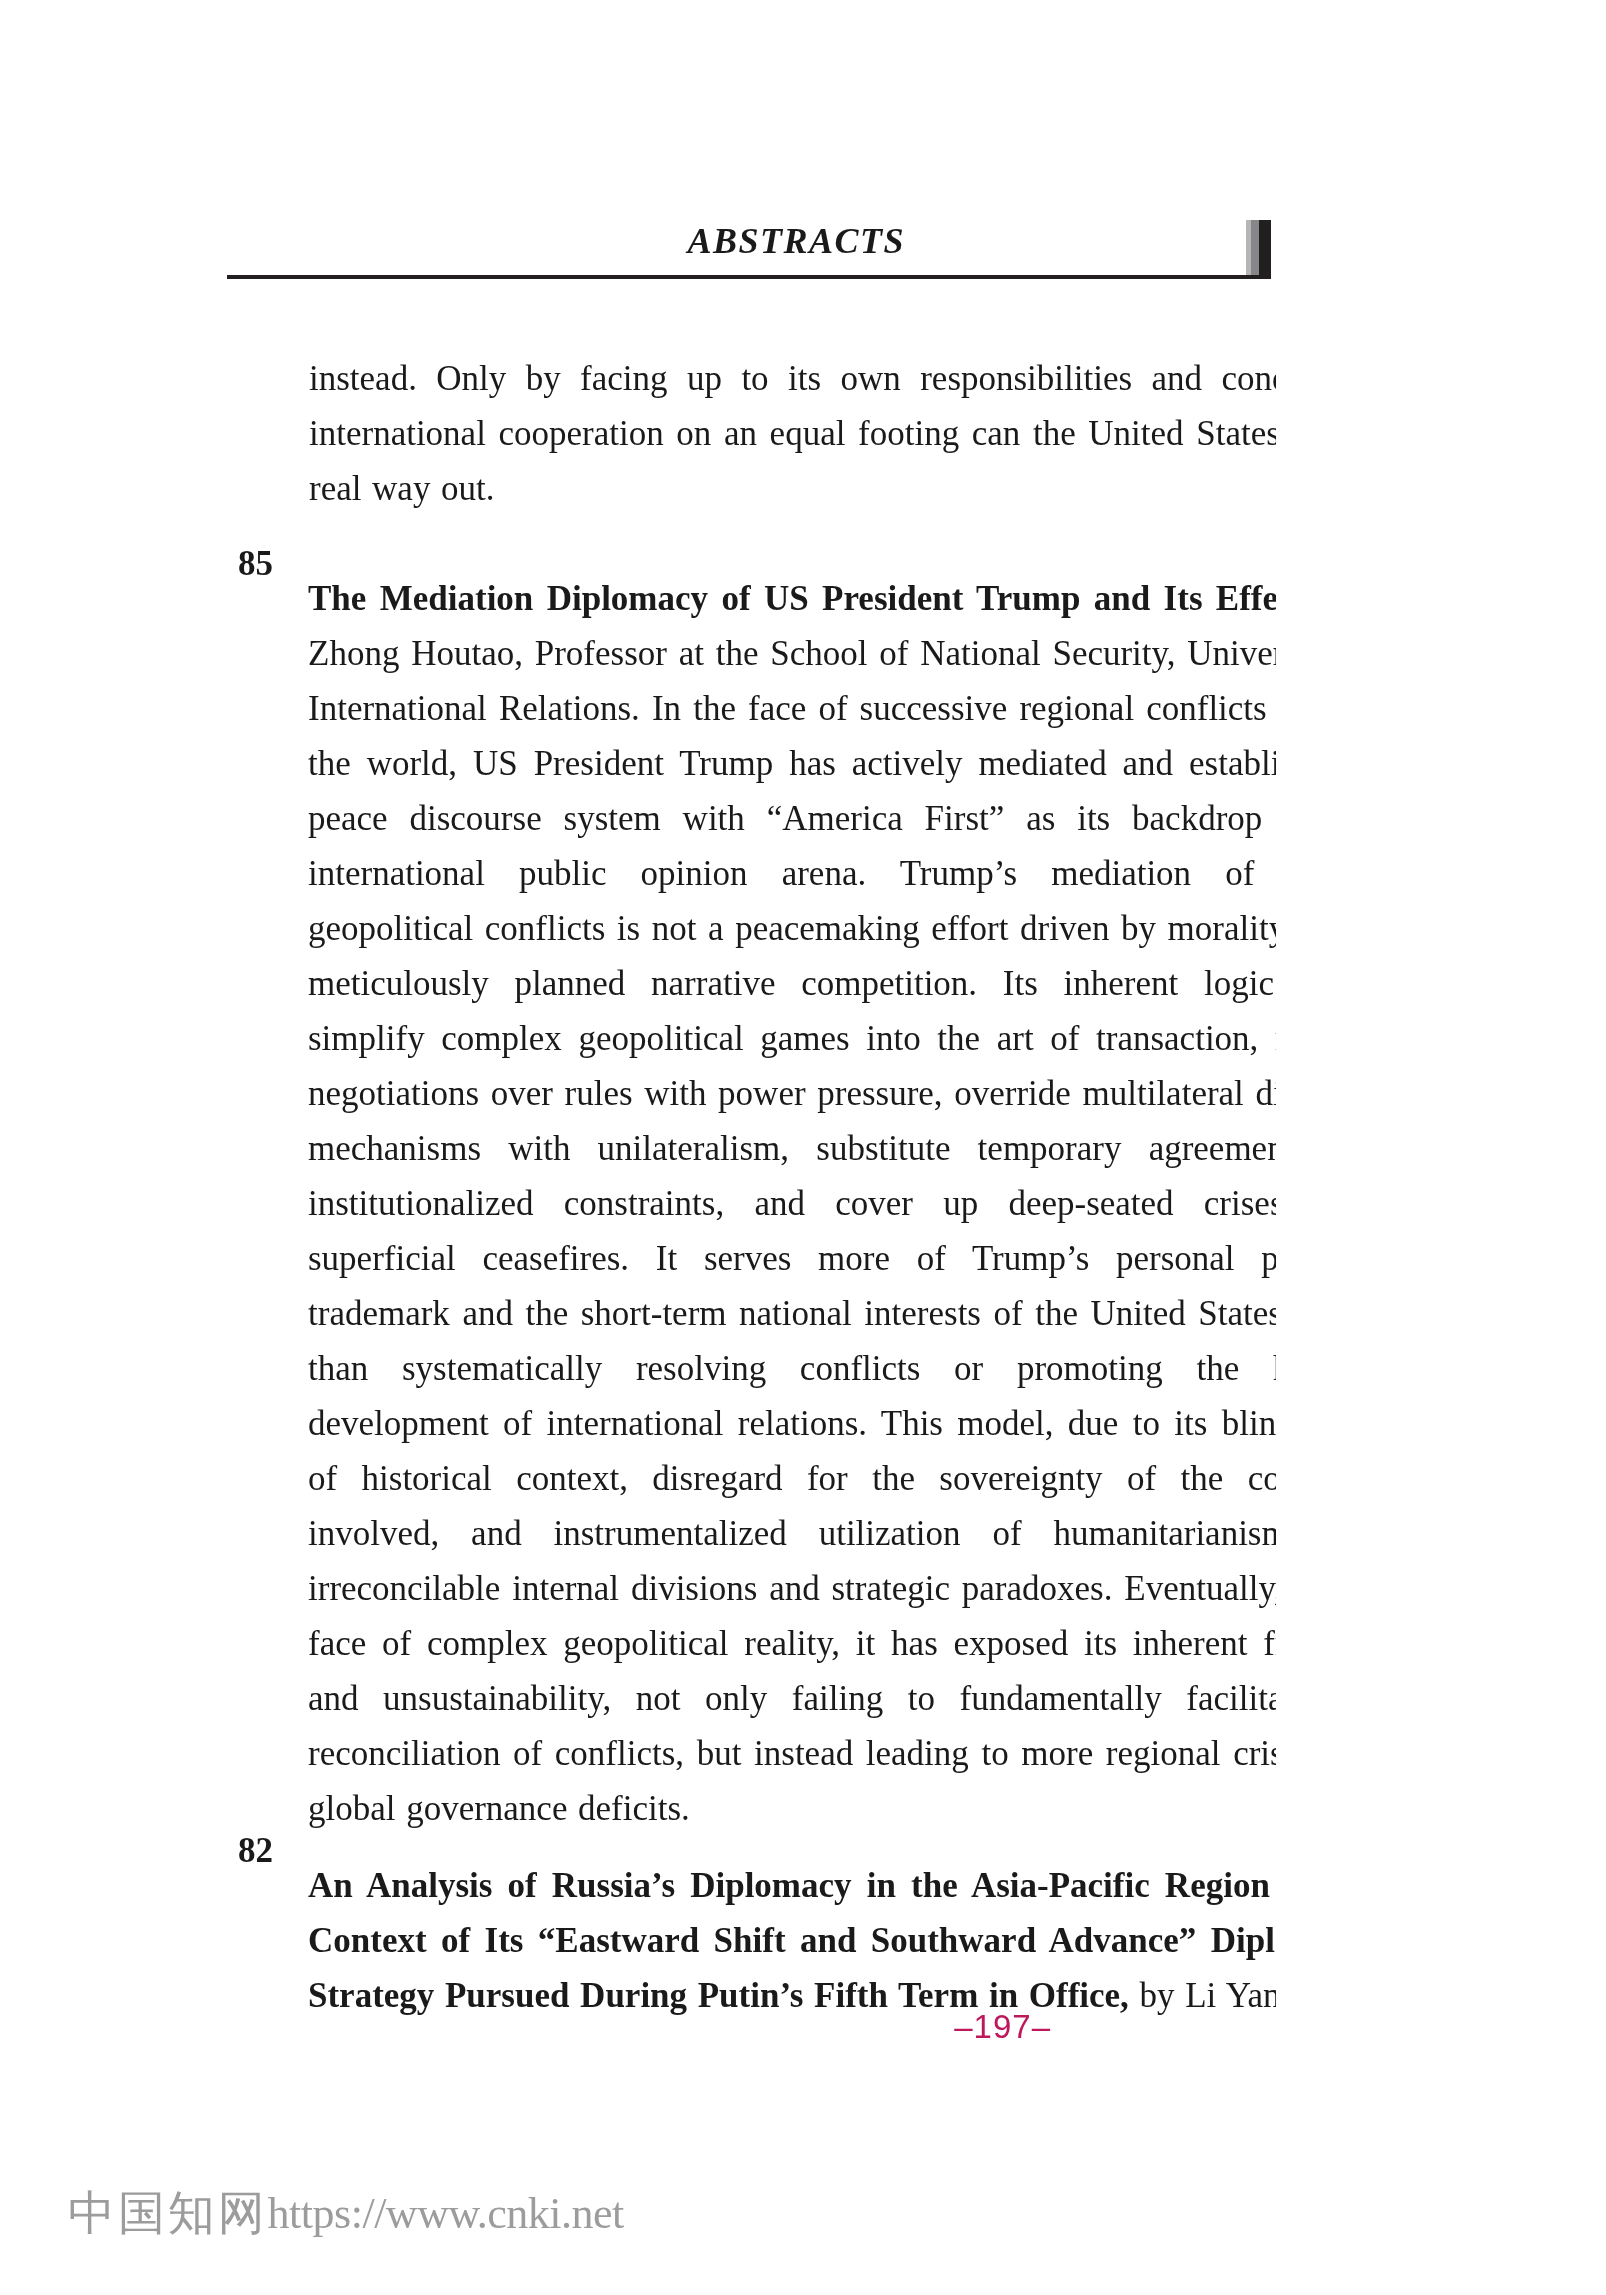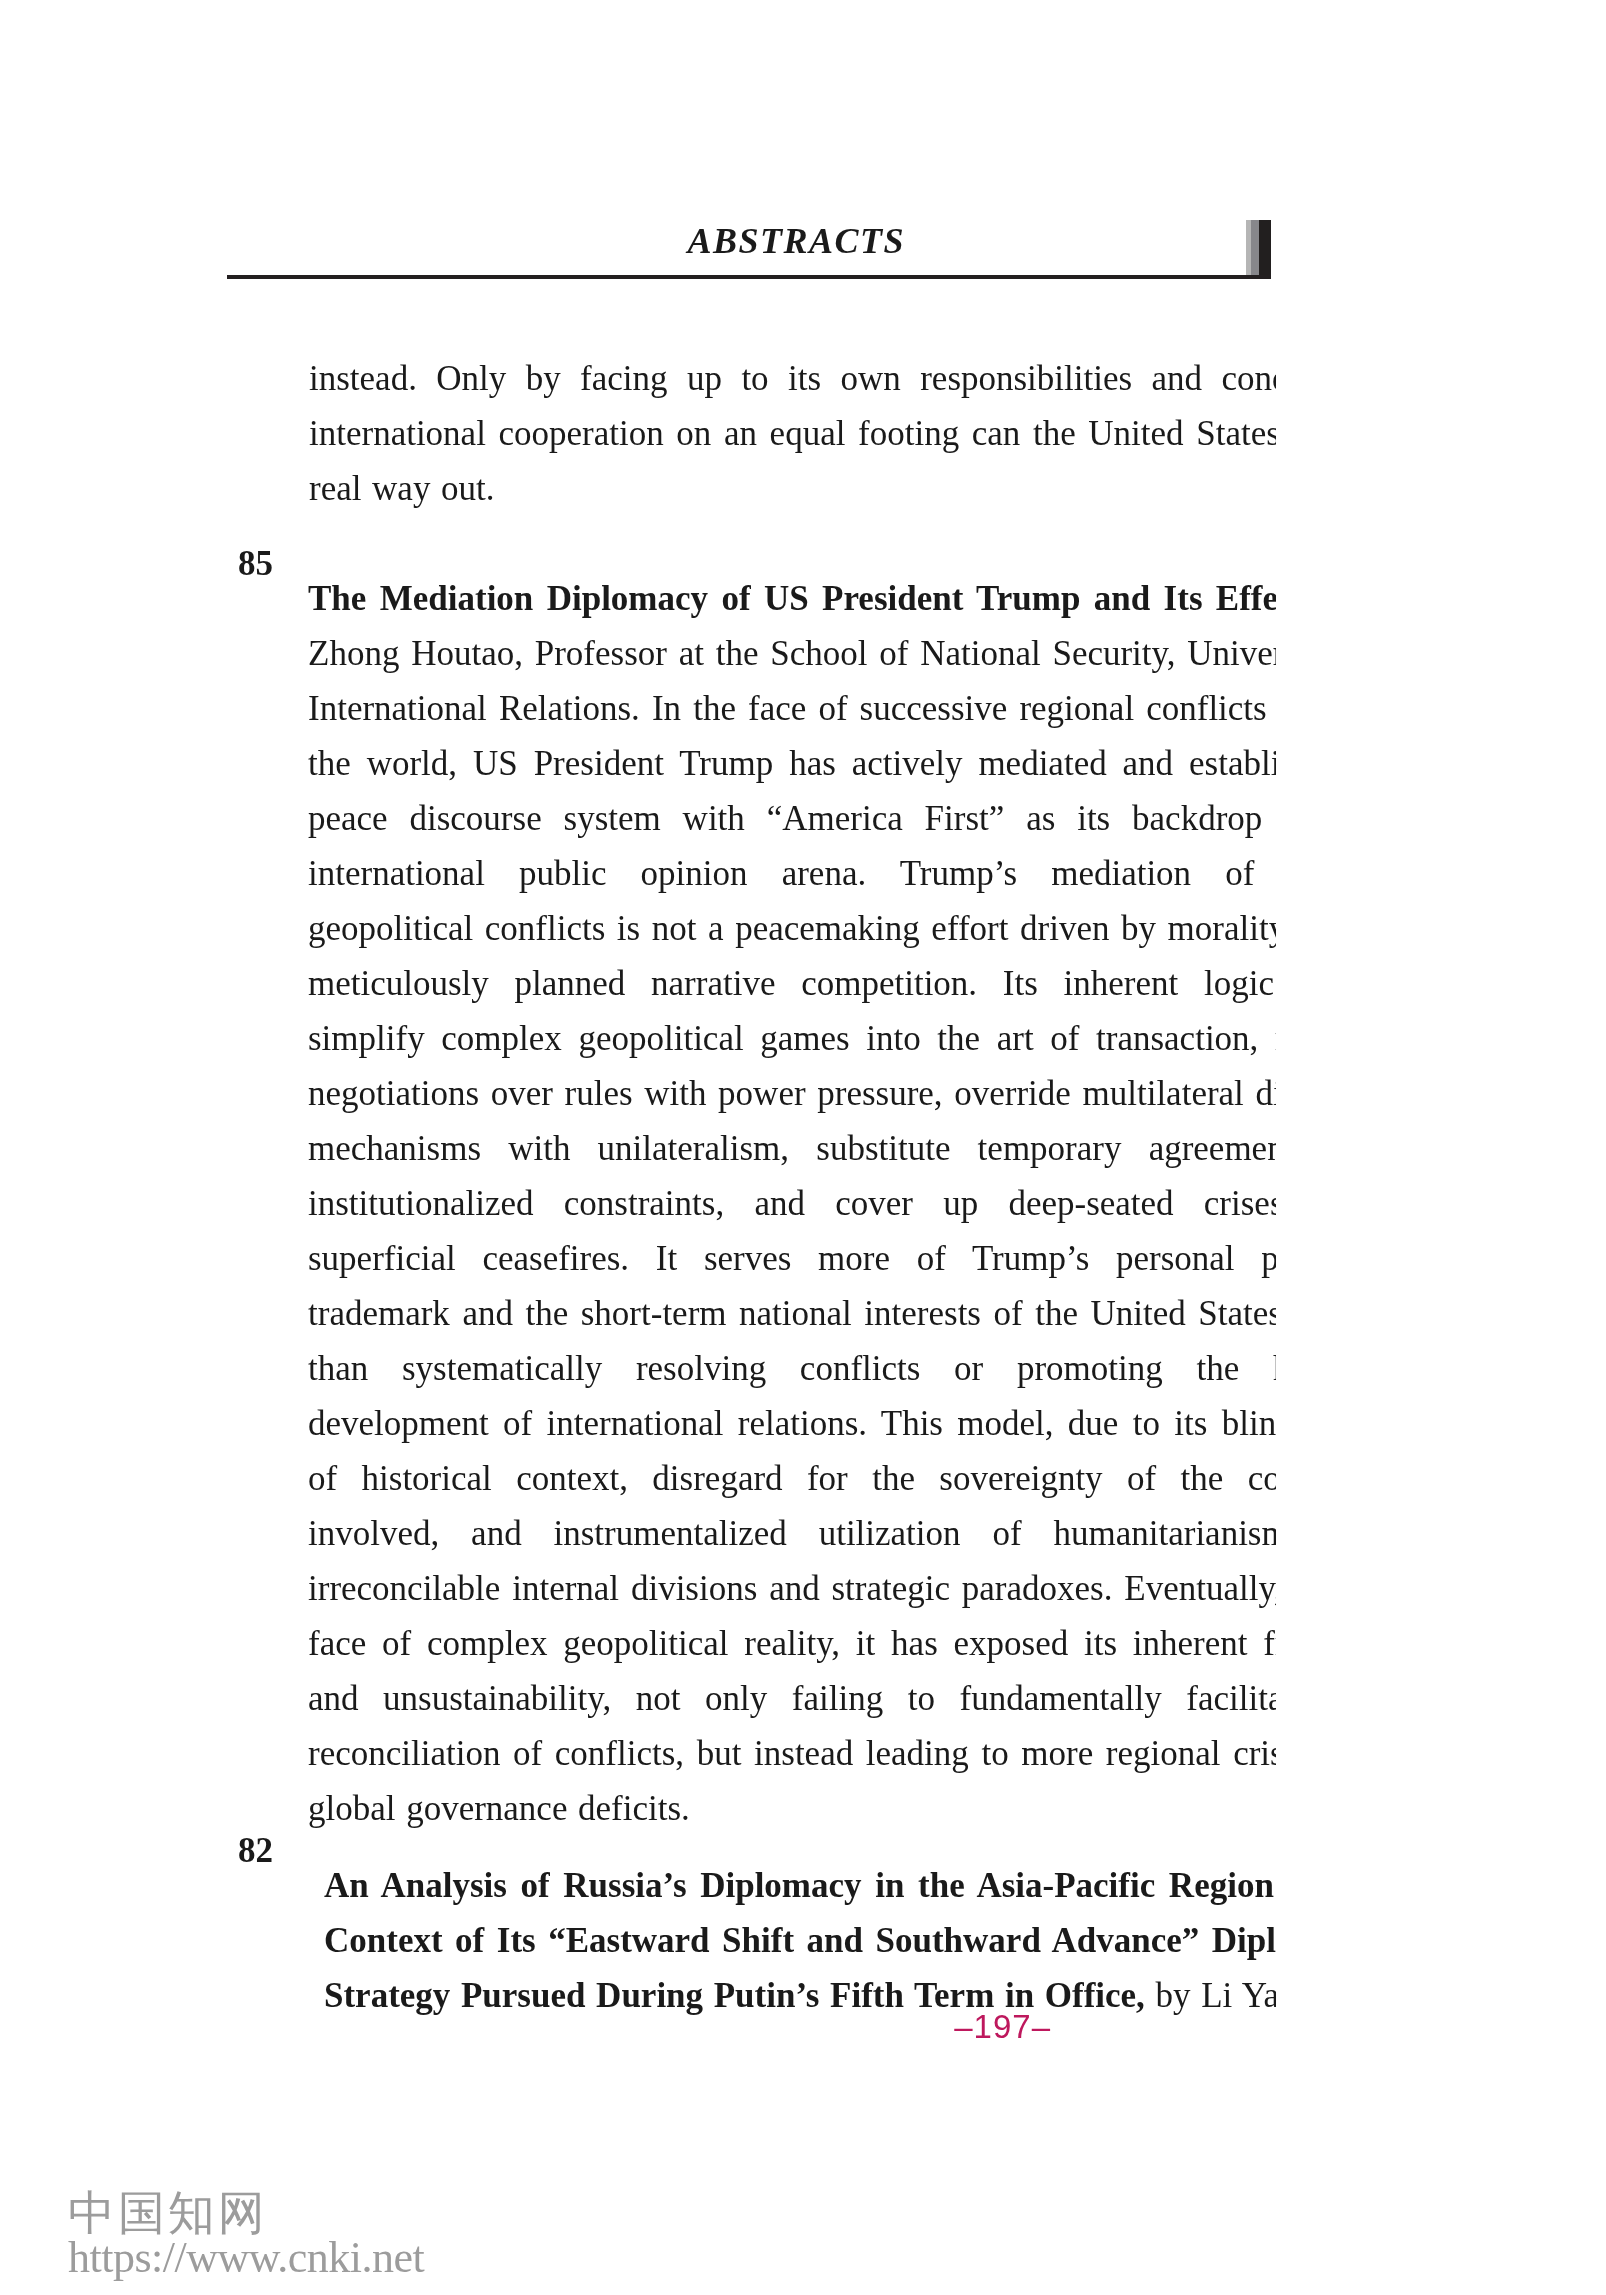--- a/index.html
+++ b/index.html
@@ -55,21 +55,21 @@
     top: 316px;
     width: 1068px;
   }
   .abstract {
     position: absolute;
     left: 238px;
     width: 1139px;
     display: flex;
   }
   .abstract-57 { top: 536px; }
-  .abstract-82 { top: 1823px; gap: 16px; }
+  .abstract-82 { top: 1823px; }
   .abstract .num {
     width: 70px;
     flex: 0 0 70px;
     font-weight: bold;
     font-size: 35px;
     line-height: 55px;
   }
   .abstract .text { width: 1068px; }
   .abstract .text b { font-weight: bold; }
   
@@ -82,24 +82,23 @@
     line-height: 1;
     letter-spacing: 1px;
     color: #be185d;
   }
   
   .footer {
     position: absolute;
     left: 68px;
     top: 2189px;
     display: flex;
-    align-items: flex-start;
+    align-items: flex-end;
     color: #9c9c9c;
     white-space: nowrap;
-    flex-direction: column;
   }
   .footer-brand {
     font-family: "Liberation Sans", sans-serif;
     font-size: 47px;
     line-height: 1;
     letter-spacing: 2.9px;
   }
   .footer-url {
     font-family: Liberation Serif, serif;
     font-size: 44px;

